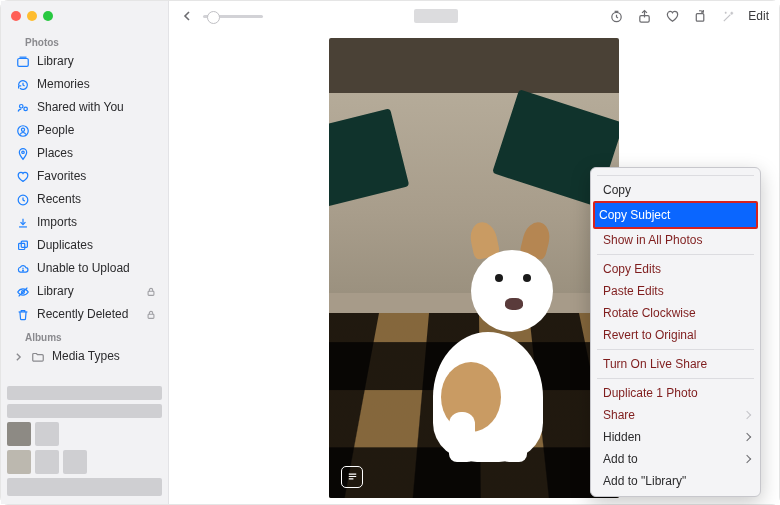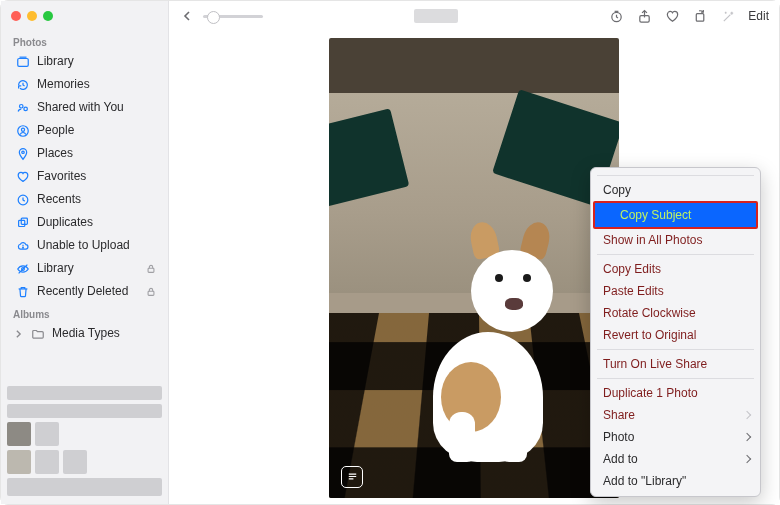--- a/index.html
+++ b/index.html
@@ -5,21 +5,21 @@
   * { box-sizing: border-box; margin: 0; padding: 0; font-family: -apple-system, "Helvetica Neue", Arial, sans-serif; }
   html, body { width: 780px; height: 505px; overflow: hidden; background: #fff; }
   .window { width: 780px; height: 505px; display: flex; background: #fff; border: 1px solid #e5e5e5; border-radius: 8px; position: relative; }
 
   
   .sidebar { width: 168px; background: #f2f2f4; display: flex; flex-direction: column; border-right: 1px solid #e3e3e6; }
   .titlebar { height: 30px; display: flex; align-items: center; padding-left: 10px; gap: 6px; }
   .dot { width: 10px; height: 10px; border-radius: 50%; }
   .dot.red { background: #ff5f57; } .dot.yellow { background: #febc2e; } .dot.green { background: #28c840; }
 
-  .section-label { font-size: 10px; font-weight: 600; color: #8a8a8e; padding: 6px 12px 2px; }
+  .section-label { font-size: 10px; font-weight: 600; color: #8a8a8e; padding: 6px 24px 2px; }
 
   .nav-list { display: flex; flex-direction: column; }
   .nav-item { display: flex; align-items: center; gap: 7px; font-size: 12px; color: #2b2b2d; padding: 3px 12px 3px 14px; line-height: 17px; cursor: default; position: relative; }
   .nav-item .icon { width: 15px; height: 15px; display: flex; align-items: center; justify-content: center; color: #1e80ff; flex: 0 0 15px; }
   .nav-item .trailer { margin-left: auto; color: #a0a0a4; font-size: 10px; }
   .nav-item.group .chev { color: #8a8a8e; width: 8px; flex:0 0 8px; }
   .nav-item.group .icon { color: #8a8a8e; }
 
   .thumb-strip { margin-top: auto; padding: 6px 6px 8px; display: flex; flex-direction: column; gap: 4px; }
   .thumb-row { display: flex; gap: 4px; }
@@ -70,21 +70,21 @@
   .caption-chip { position:absolute; left:12px; bottom:10px; width:22px; height:22px; border:1.5px solid #fff; border-radius:5px; display:flex; align-items:center; justify-content:center; color:#fff; }
 
   
   .ctx-menu { position:absolute; right:18px; top:166px; width:171px; background:#f4f4f6; border:1px solid #c7c7cc; border-radius:6px; box-shadow:0 6px 20px rgba(0,0,0,.22); padding:4px 0; z-index:10; }
   .ctx-item { font-size:12px; color:#2b2b2d; padding:3px 12px; display:flex; align-items:center; position:relative; line-height:16px; }
   .ctx-item.disabled { color:#7f1d1d; }
   .ctx-item.sub::after { content:""; position:absolute; right:10px; top:50%; width:5px; height:5px; border-top:1.4px solid #6c6c70; border-right:1.4px solid #6c6c70; transform: translateY(-50%) rotate(45deg); }
   .ctx-item.disabled.sub::after { border-color:#c4c4c8; }
   .ctx-sep { height:1px; background:#dcdce0; margin:3px 6px; }
   .ctx-highlight-wrap { border:2px solid #d6221f; border-radius:2px; margin:0 2px; }
-  .ctx-highlight-wrap .ctx-item { background:#0a66ff; color:#bef264; padding:4px 25px; }
+  .ctx-highlight-wrap .ctx-item { background:#0a66ff; color:#ffffff; padding:4px 4px; }
 
   svg { display:block; }
 </style>
 </head>
 <body>
 
 <div class="window">
 
   <aside class="sidebar">
     <div class="titlebar">
@@ -161,20 +161,30 @@
       <div class="nav-item">
         <span class="icon">
             <svg viewBox="0 0 16 16" width="14" height="14" fill="none" stroke="currentColor" stroke-width="1.4">
               <circle cx="8" cy="8" r="5.5"></circle>
               <path d="M8 5v3l2 1.3"></path>
             </svg>
           </span>
         <span>Recents</span>
       </div>
 
+      <div class="nav-item">
+        <span class="icon">
+            <svg viewBox="0 0 16 16" width="14" height="14" fill="none" stroke="currentColor" stroke-width="1.4">
+              <path d="M8 3v6"></path>
+              <path d="M5.2 7 8 9.8 10.8 7"></path>
+              <path d="M3.5 12.5h9"></path>
+            </svg>
+          </span>
+        <span>Imports</span>
+      </div>
 
       <div class="nav-item">
         <span class="icon">
             <svg viewBox="0 0 16 16" width="14" height="14" fill="none" stroke="currentColor" stroke-width="1.4">
               <rect x="3" y="5" width="7" height="7" rx="1"></rect>
               <rect x="6" y="2.5" width="7" height="7" rx="1"></rect>
             </svg>
           </span>
         <span>Duplicates</span>
       </div>
@@ -351,19 +361,19 @@
       <div class="ctx-sep"></div>
       <div class="ctx-item disabled">Copy Edits</div>
       <div class="ctx-item disabled">Paste Edits</div>
       <div class="ctx-item disabled">Rotate Clockwise</div>
       <div class="ctx-item disabled">Revert to Original</div>
       <div class="ctx-sep"></div>
       <div class="ctx-item disabled">Turn On Live Share</div>
       <div class="ctx-sep"></div>
       <div class="ctx-item disabled">Duplicate 1 Photo</div>
       <div class="ctx-item disabled sub">Share</div>
-      <div class="ctx-item sub">Photo</div>
+      <div class="ctx-item sub">Hidden</div>
       <div class="ctx-item sub">Add to</div>
       <div class="ctx-item">Add to "Library"</div>
 
     </div>
   </main>
 </div>
 
 </body></html>

